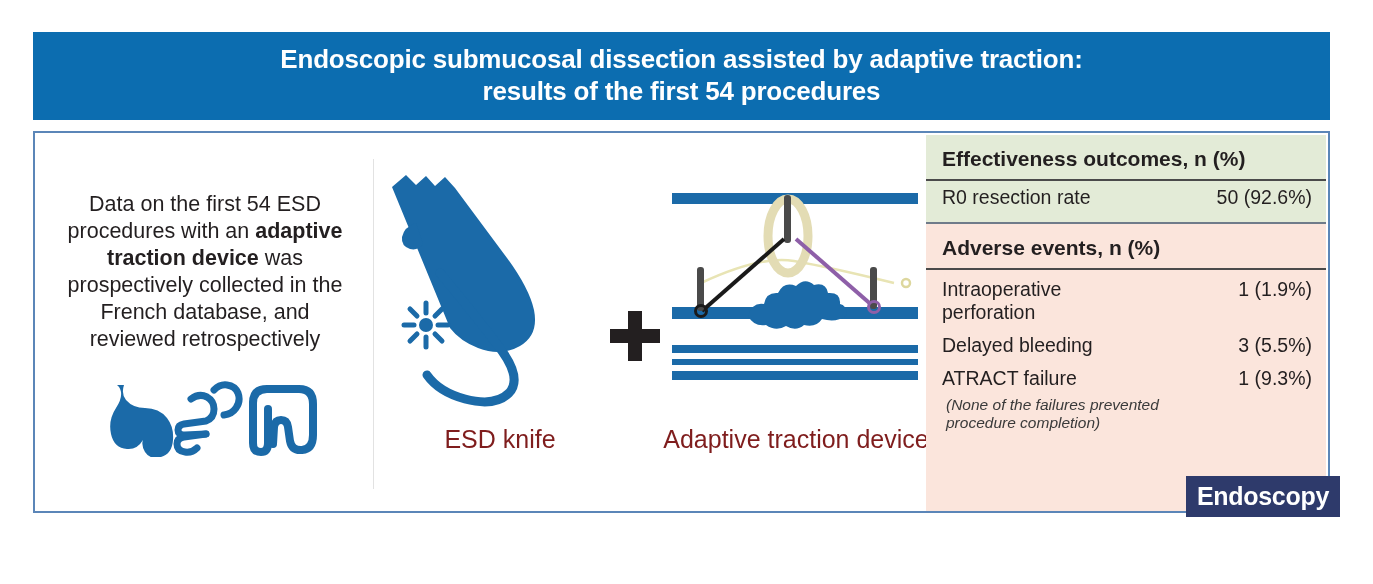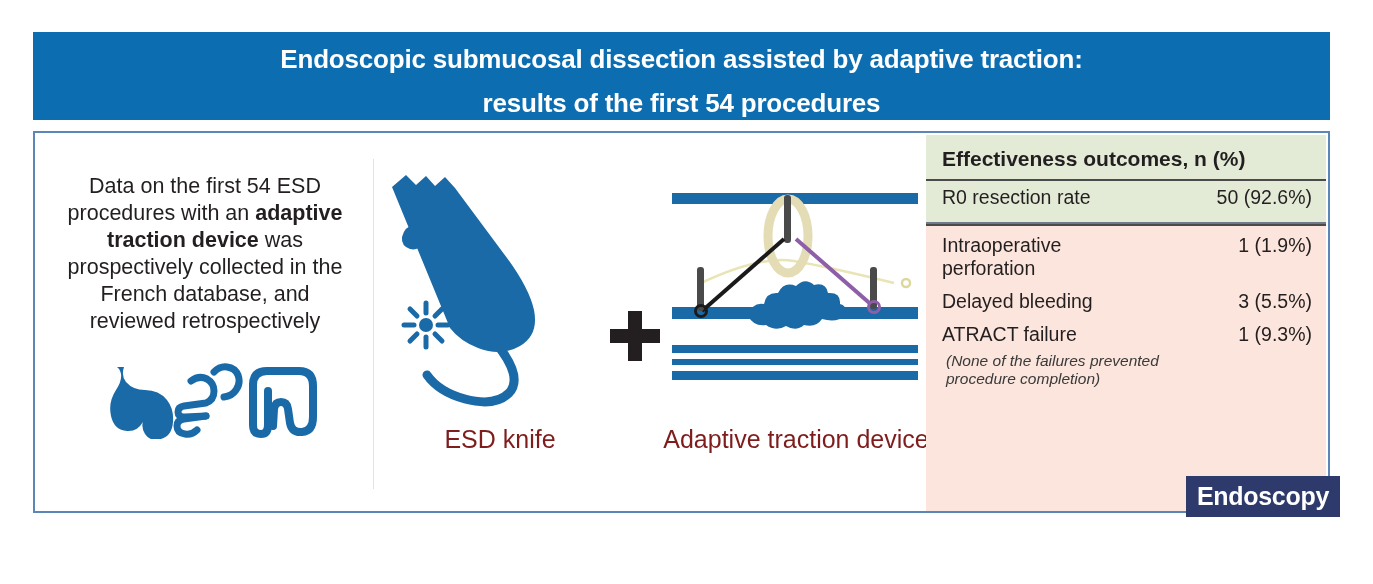--- a/index.html
+++ b/index.html
@@ -36,40 +36,39 @@
     justify-content: center;
   }
   .title-line {
     color: #ffffff;
     font-size: 26px;
     font-weight: bold;
     letter-spacing: -0.2px;
     line-height: 1.22;
     text-align: center;
     white-space: nowrap;
-    margin-top: 12px;
   }
 
   
   #content-box {
     position: absolute;
     left: 33px;
     top: 131px;
     width: 1297px;
     height: 382px;
     border: 2px solid #5b86b8;
     box-sizing: border-box;
     background: #ffffff;
   }
 
   
   #left-column {
     position: absolute;
     left: 2px;
-    top: 2px;
+    top: 20px;
     width: 336px;
     height: 376px;
     display: flex;
     flex-direction: column;
     align-items: center;
     justify-content: flex-start;
     padding-top: 38px;
     box-sizing: border-box;
   }
   #summary-text {
@@ -329,20 +328,21 @@
         <div class="result-row">
           <span class="r-label">R0 resection rate</span>
           <span class="r-value">50 (92.6%)</span>
         </div>
         <div style="height:8px"></div>
       </div>
 
       <div class="rule-light"></div>
 
       <div class="results-section-peach" style="flex:1 1 auto; display:flex; flex-direction:column;">
+        <div class="section-heading">Adverse events, n (%)</div>
         <div class="rule"></div>
 
         <div class="result-row" style="padding-top:8px;">
           <span class="r-label" style="max-width:180px;">Intraoperative perforation</span>
           <span class="r-value">1 (1.9%)</span>
         </div>
         <div class="result-row">
           <span class="r-label">Delayed bleeding</span>
           <span class="r-value">3 (5.5%)</span>
         </div>

